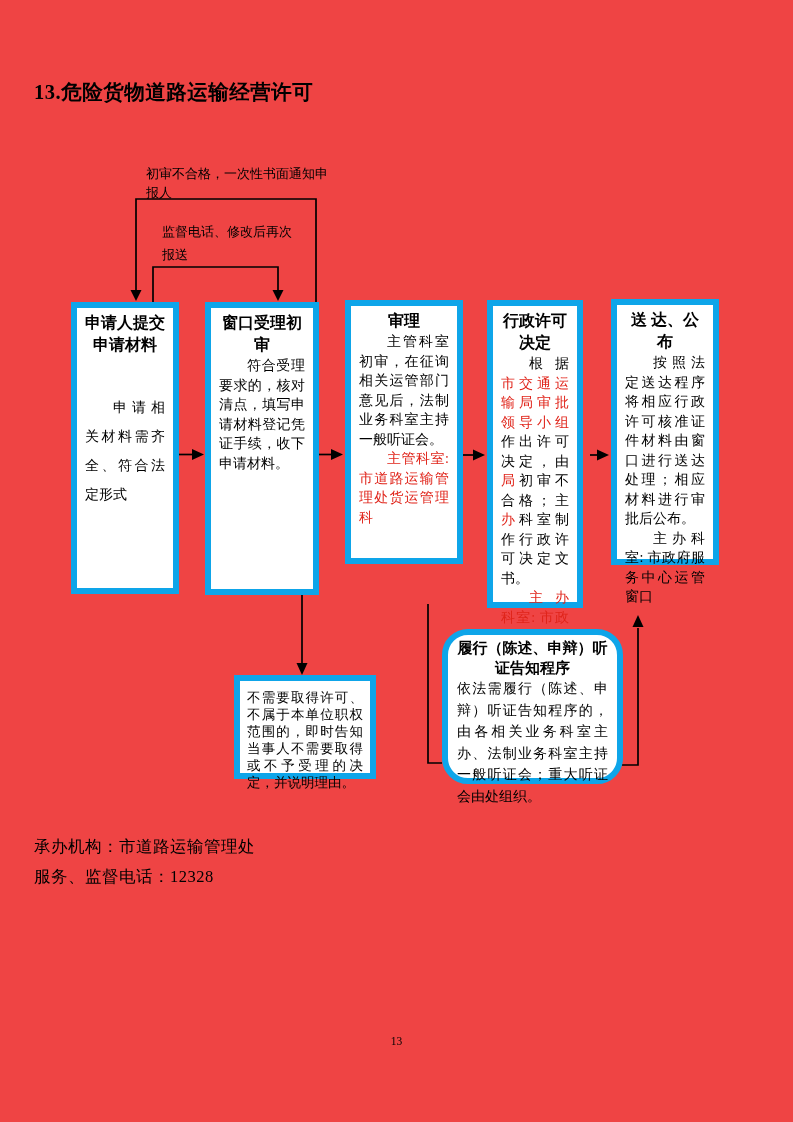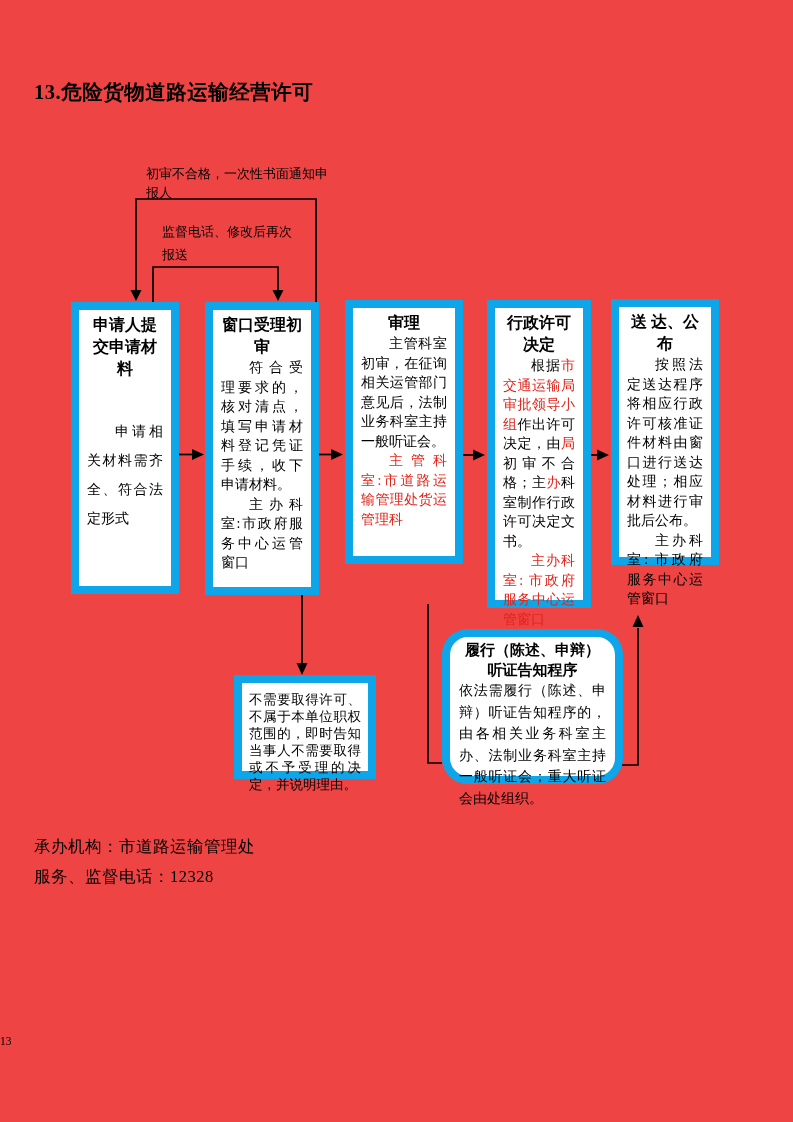--- a/index.html
+++ b/index.html
@@ -36,41 +36,41 @@
   .note {
     position: absolute;
     font-size: 13px;
     text-align: left;
   }
   #reject-note   { left: 146px; top: 165px; width: 188px; line-height: 18.5px; }
   #resubmit-note { left: 162px; top: 220px; width: 142px; line-height: 23px; }
   .fbox {
     position: absolute;
     box-sizing: border-box;
-    border: 8px solid #0ea5e9;
+    border: 6px solid #0ea5e9;
     background: #ffffff;
     padding: 3px 8px;
     font-size: 14px;
     line-height: 19.5px;
     text-align: justify;
     word-break: break-all;
   }
   .fbox-title {
     font-weight: bold;
     font-size: 16px;
     line-height: 22px;
     text-align: center;
     margin: 1px 0 0 0;
   }
   .para { margin: 0; }
   .para.indent { text-indent: 2em; }
   #box-apply    { left: 71px;  top: 302px; width: 108px; height: 292px; }
   #box-window   { left: 205px; top: 302px; width: 114px; height: 293px; }
   #box-review   { left: 345px; top: 300px; width: 118px; height: 264px; }
-  #box-decision { left: 487px; top: 300px; width: 104px; height: 308px; }
+  #box-decision { left: 487px; top: 300px; width: 96px; height: 308px; }
   #box-delivery { left: 611px; top: 299px; width: 108px; height: 266px; }
   #box-apply .fbox-body { margin-top: 37px; }
   #box-apply .para { line-height: 29px; }
   #box-notice {
     left: 234px; top: 675px; width: 142px; height: 104px;
     font-size: 13.5px; line-height: 17px; padding: 8px 7px;
   }
   #box-hearing {
     left: 442px; top: 629px; width: 181px; height: 155px;
     padding: 2px 9px; line-height: 21.5px; border-radius: 26px;
@@ -81,20 +81,21 @@
     left: 34px;
     font-size: 16.5px;
     letter-spacing: 0.5px;
   }
   #footer-agency { top: 836px; }
   #footer-phone  { top: 866px; }
   .page-number {
     position: absolute;
     left: 0; top: 1035px;
     width: 100%;
+    text-align: center;
     font-size: 11.5px;
   }
 </style>
 </head>
 <body>
 
 <div class="sheet">
 
   <h1 class="doc-title">13.危险货物道路运输经营许可</h1>
 
@@ -131,21 +132,20 @@
     <div class="fbox-title">申请人提交申请材料</div>
     <div class="fbox-body">
         <p class="para indent"><span>申请相关材料需齐全、符合法定形式</span></p>
       </div>
   </div>
 
   <div class="fbox" id="box-window">
     <div class="fbox-title">窗口受理初审</div>
     <div class="fbox-body">
         <p class="para indent"><span>符合受理要求的，核对清点，填写申请材料登记凭证手续，收下申请材料。</span></p>
-        <p class="para indent"><span>主办科室:市政府服务中心运管窗口</span></p>
       </div>
   </div>
 
   <div class="fbox" id="box-review">
     <div class="fbox-title">审理</div>
     <div class="fbox-body">
         <p class="para indent"><span>主管科室初审，在征询相关运管部门意见后，法制业务科室主持一般听证会。</span></p>
         <p class="para indent"><span style="color: rgb(224, 36, 26);">主管科室:市道路运输管理处货运管理科</span></p>
       </div>
   </div>

